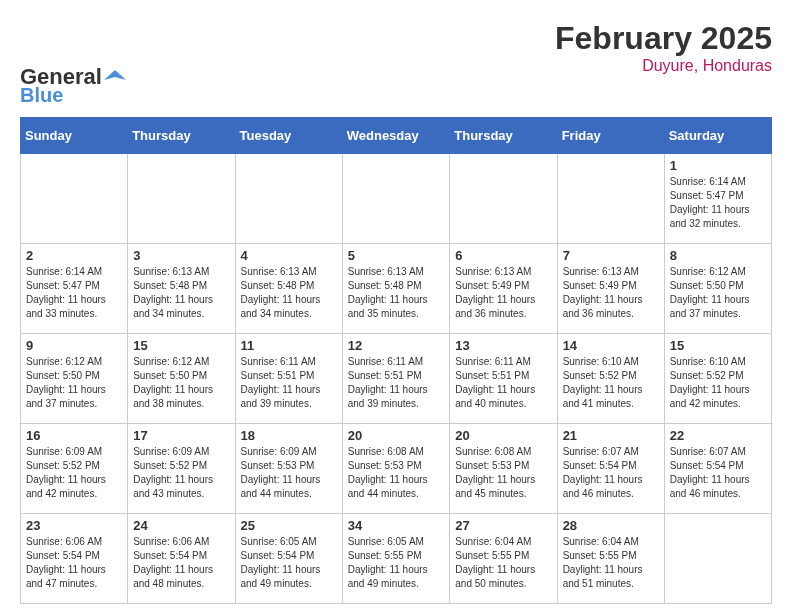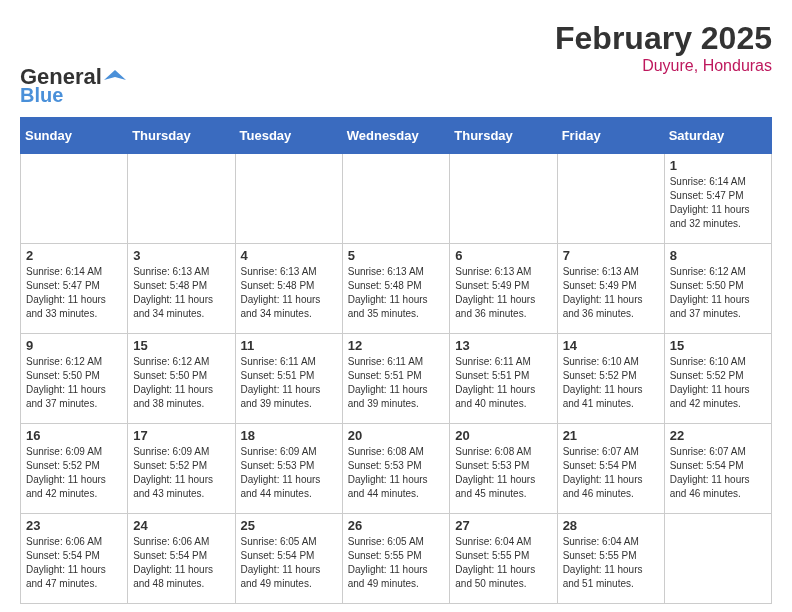--- a/index.html
+++ b/index.html
@@ -298,21 +298,21 @@
 and 48 minutes.</div>
         </td>
         <td>
           <span class="day-num">25</span>
           <div class="day-info" style="white-space: pre-wrap;">Sunrise: 6:05 AM
 Sunset: 5:54 PM
 Daylight: 11 hours
 and 49 minutes.</div>
         </td>
         <td>
-          <span class="day-num">26</span>
+          <span class="day-num">34</span>
           <div class="day-info" style="white-space: pre-wrap;">Sunrise: 6:05 AM
 Sunset: 5:55 PM
 Daylight: 11 hours
 and 49 minutes.</div>
         </td>
         <td>
           <span class="day-num">27</span>
           <div class="day-info" style="white-space: pre-wrap;">Sunrise: 6:04 AM
 Sunset: 5:55 PM
 Daylight: 11 hours

